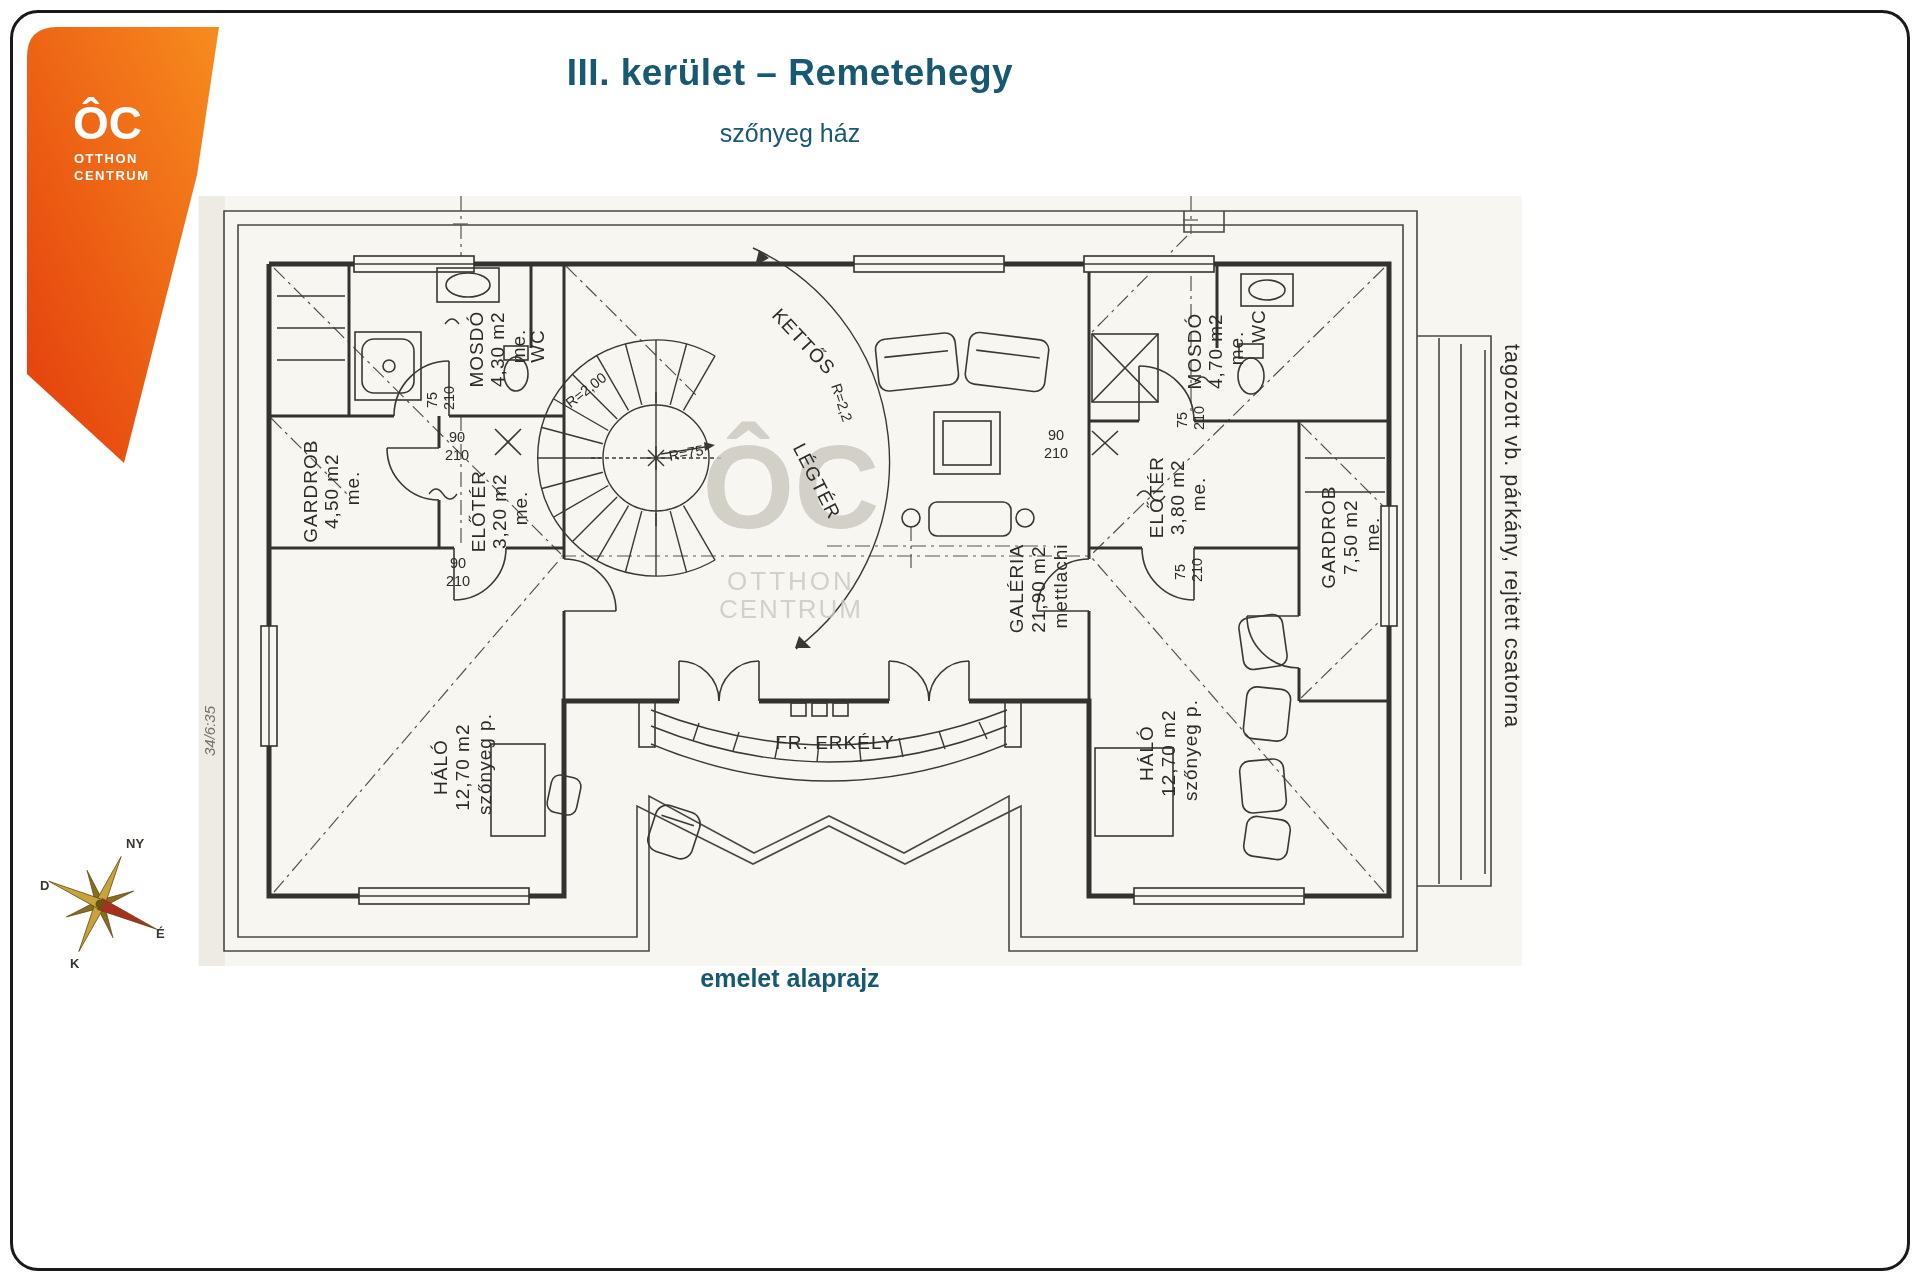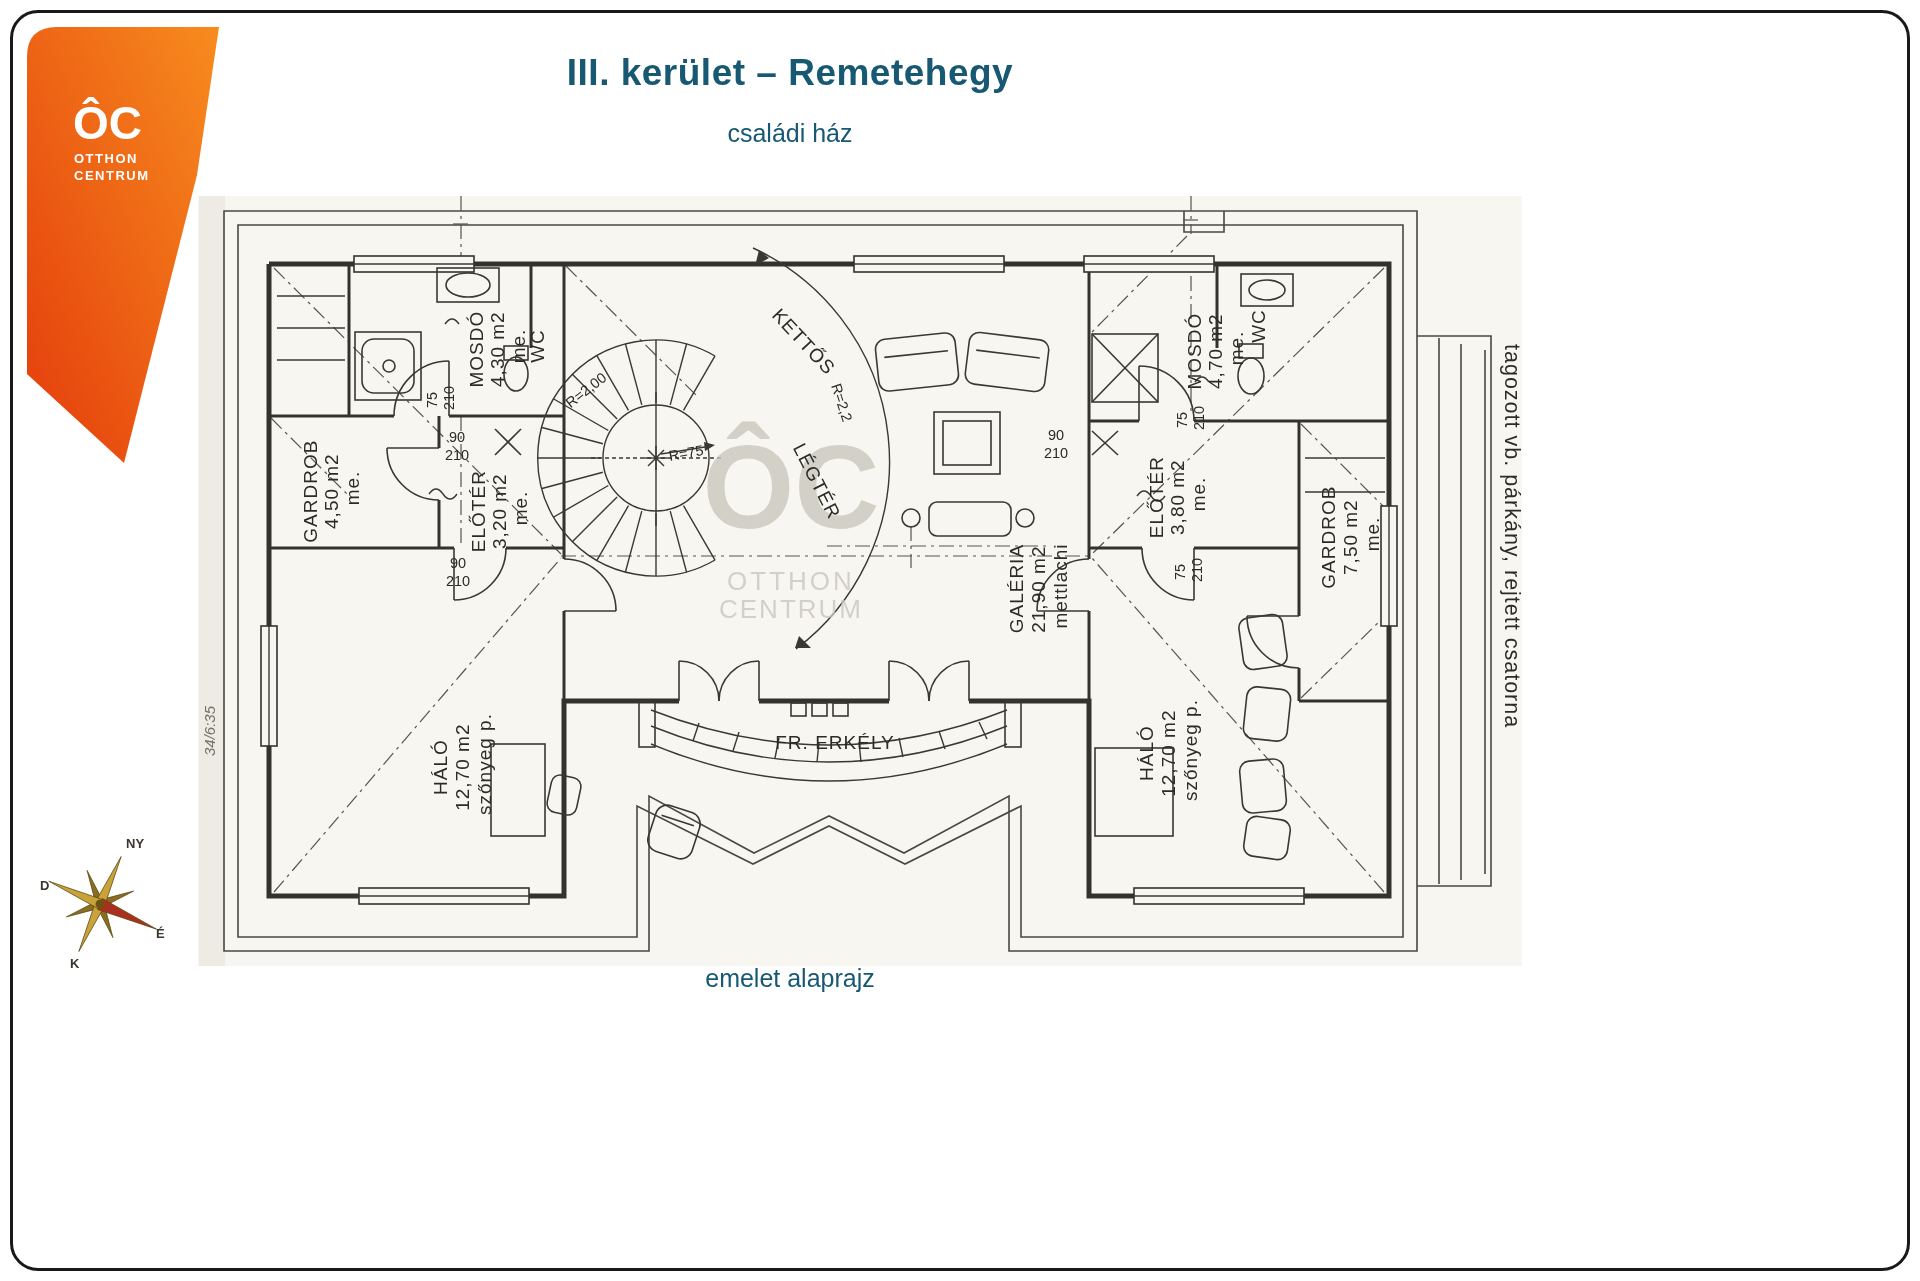--- a/index.html
+++ b/index.html
@@ -6,21 +6,21 @@
   .page{position:relative;width:1920px;height:1281px;background:#ffffff;overflow:hidden;
         font-family:"Liberation Sans",sans-serif;}
   .frame{position:absolute;left:10px;top:10px;right:10px;bottom:10px;
          border:3px solid #191919;border-radius:28px;}
   .logo{position:absolute;left:27px;top:27px;}
   .header{position:absolute;left:200px;top:44px;width:1180px;text-align:center;color:#175873;}
   .header h1{margin:8px;font-size:37px;font-weight:bold;letter-spacing:.5px;}
   .header .subtitle{margin-top:25px;font-size:25px;}
   .planwrap{position:absolute;left:198px;top:196px;width:1324px;height:770px;background:#f7f6f1;}
   .caption{position:absolute;left:200px;top:964px;width:1180px;text-align:center;
-           font-size:25px;color:#175873;}
+           font-size:25px;color:#175873;font-weight:bold;}
   .compass{position:absolute;left:34px;top:832px;}
   
   svg text{font-family:"Liberation Sans",sans-serif;}
   .roof{stroke:#4a4843;stroke-width:1.6;fill:none;}
   .wall{stroke:#34322e;stroke-width:5;fill:none;}
   .iwall{stroke:#34322e;stroke-width:3;fill:none;}
   .thin{stroke:#3a3833;stroke-width:1.4;fill:none;}
   .furn{stroke:#3a3833;stroke-width:1.6;fill:none;}
   .dash{stroke:#56544e;stroke-width:1.2;fill:none;stroke-dasharray:15 5 3 5;}
   .win{fill:#f7f6f1;stroke:#34322e;stroke-width:1.6;}
@@ -45,21 +45,21 @@
       </linearGradient>
     </defs>
     <path d="M 0,30 Q 0,0 30,0 L 192,0 L 170,148 L 97,436 L 0,347 Z" fill="url(#oc-grad)"></path>
     <text x="46" y="112" font-size="46" font-weight="bold" fill="#ffffff">ÔC</text>
     <text x="47" y="136" font-size="13" font-weight="bold" letter-spacing="1.5" fill="#ffffff">OTTHON</text>
     <text x="47" y="153" font-size="13" font-weight="bold" letter-spacing="1.5" fill="#ffffff">CENTRUM</text>
   </svg>
 
   <div class="header">
     <h1>III. kerület – Remetehegy</h1>
-    <div class="subtitle">családi ház</div>
+    <div class="subtitle">szőnyeg ház</div>
   </div>
 
   <div class="planwrap">
   <svg width="1324" height="770" viewBox="0 0 1322 770">
 
     <rect x="0" y="0" width="26" height="770" fill="#edebe3"></rect>
 
     <g class="roof">
       <path d="M 25,15 H 1218 V 755 H 810 V 600 L 705,657 L 630,620 L 555,657 L 450,600 V 755 H 25 Z"></path>
       <path d="M 39,29 H 1204 V 741 H 822 V 610 L 706,668 L 630,630 L 554,668 L 438,610 V 741 H 39 Z"></path>

